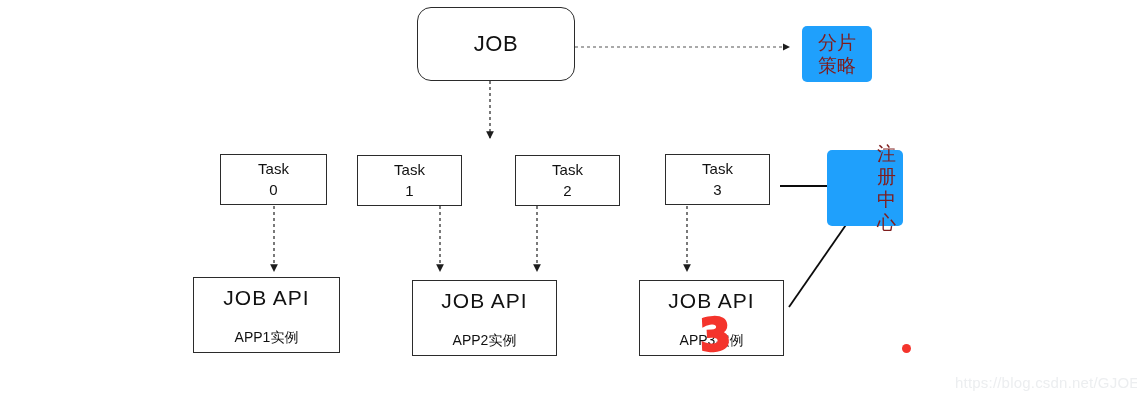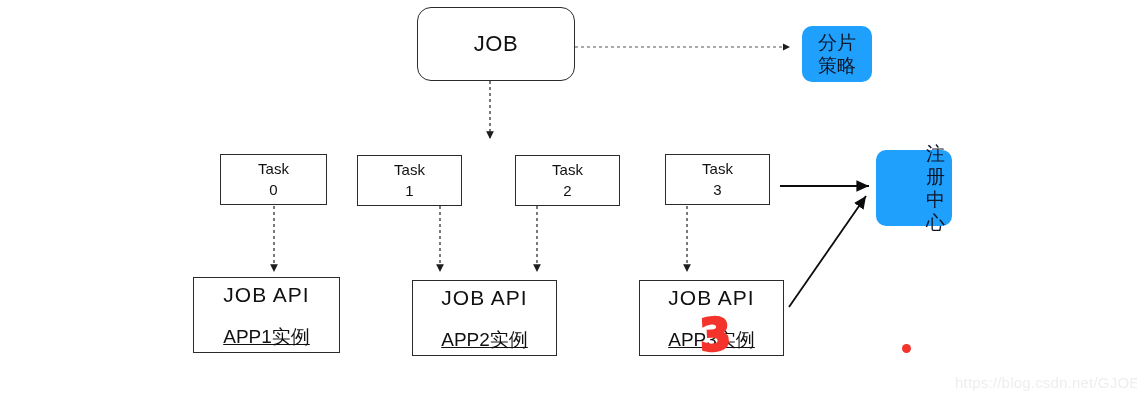--- a/index.html
+++ b/index.html
@@ -41,43 +41,42 @@
     border: 1.4px solid #2b2b2b;
     border-radius: 0;
     color: #111111;
   }
   .box-white.job {
     border-radius: 14px;
   }
   
   .box-blue {
     border: none;
-    border-radius: 10px;
-    color: #0f172a;
+    border-radius: 5px;
+    color: #7f1d1d;
   }
   .job-label {
     font-size: 22px;
     letter-spacing: 0.5px;
     line-height: 1;
   }
   .task-line {
     font-size: 15px;
     line-height: 1.35;
   }
   .api-top {
     font-size: 21px;
     line-height: 1;
     letter-spacing: 1px;
   }
   .api-bottom {
-    font-size: 19px;
+    font-size: 14px;
     line-height: 1;
     margin-top: 22px;
     position: relative;
-    text-decoration: underline;
   }
   .blue-line {
     font-size: 19px;
     line-height: 1.22;
     font-weight: 400;
   }
   
   .red-scribble {
     position: absolute;
     color: #f4342c;
@@ -137,21 +136,21 @@
 
   <div class="node box-white job" style="left:417px; top:7px; width:158px; height:74px;">
     <span class="job-label">JOB</span>
   </div>
 
   <div class="node box-blue" style="left:802px; top:26px; width:70px; height:56px; background:#1fa0fc;">
     <span class="blue-line">分片</span>
     <span class="blue-line">策略</span>
   </div>
 
-  <div class="node box-blue" style="left:876px; top:150px; width:76px; height:76px; background:#1fa0fc;padding-left:43px;">
+  <div class="node box-blue" style="left:827px; top:150px; width:76px; height:76px; background:#1fa0fc;padding-left:43px;">
     <span class="blue-line">注册</span>
     <span class="blue-line">中心</span>
   </div>
 
   <div class="node box-white" style="left:220px; top:154px; width:107px; height:51px;">
     <span class="task-line">Task</span>
     <span class="task-line">0</span>
   </div>
 
   <div class="node box-white" style="left:357px; top:155px; width:105px; height:51px;">

